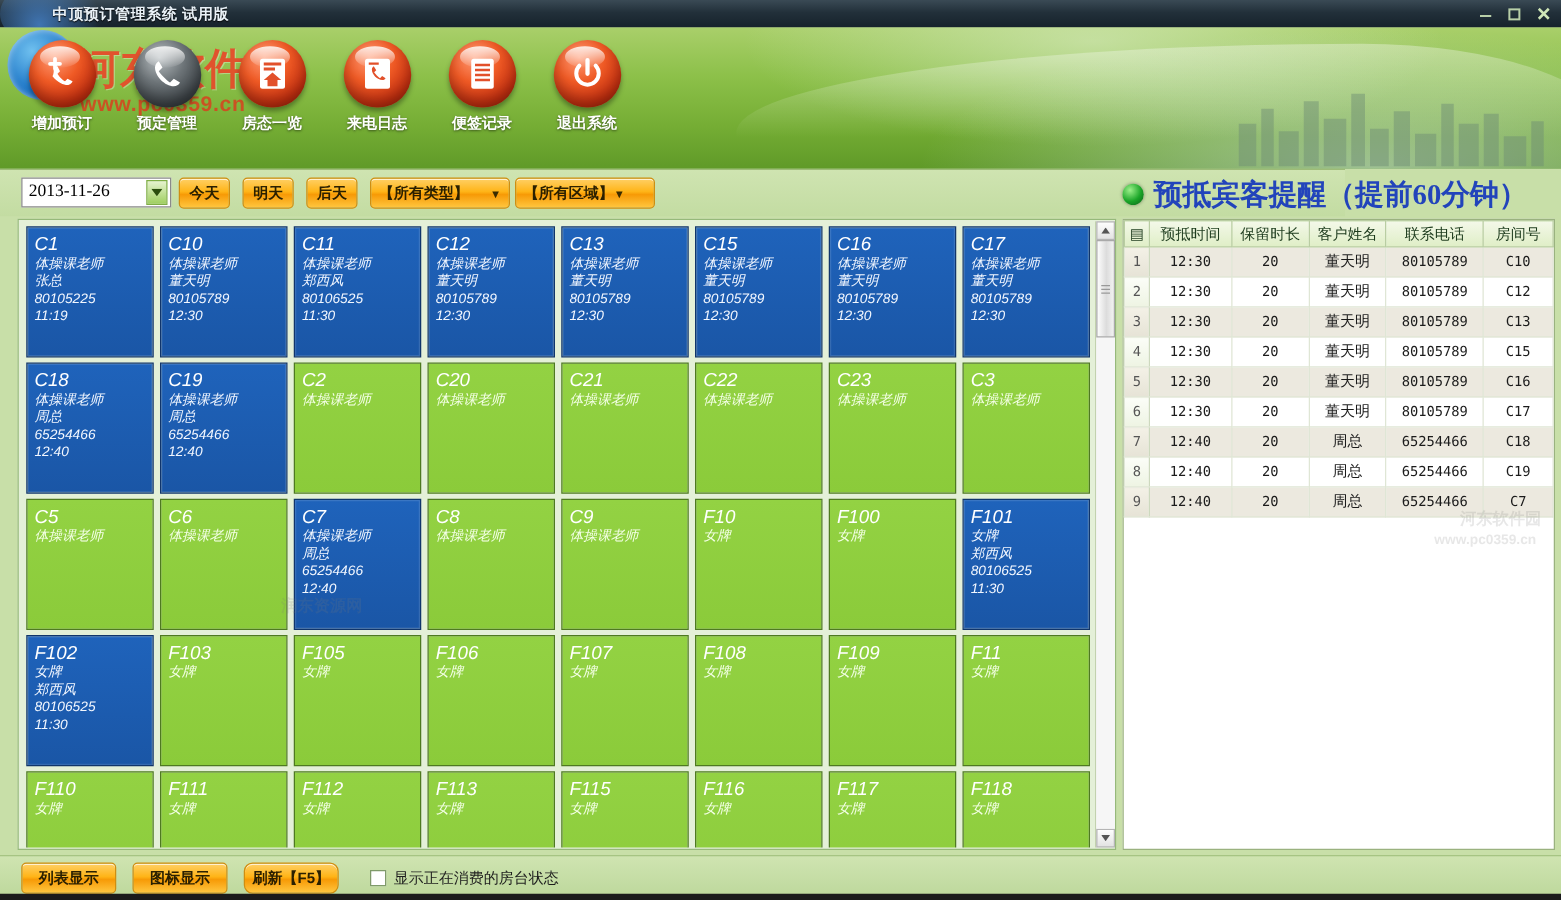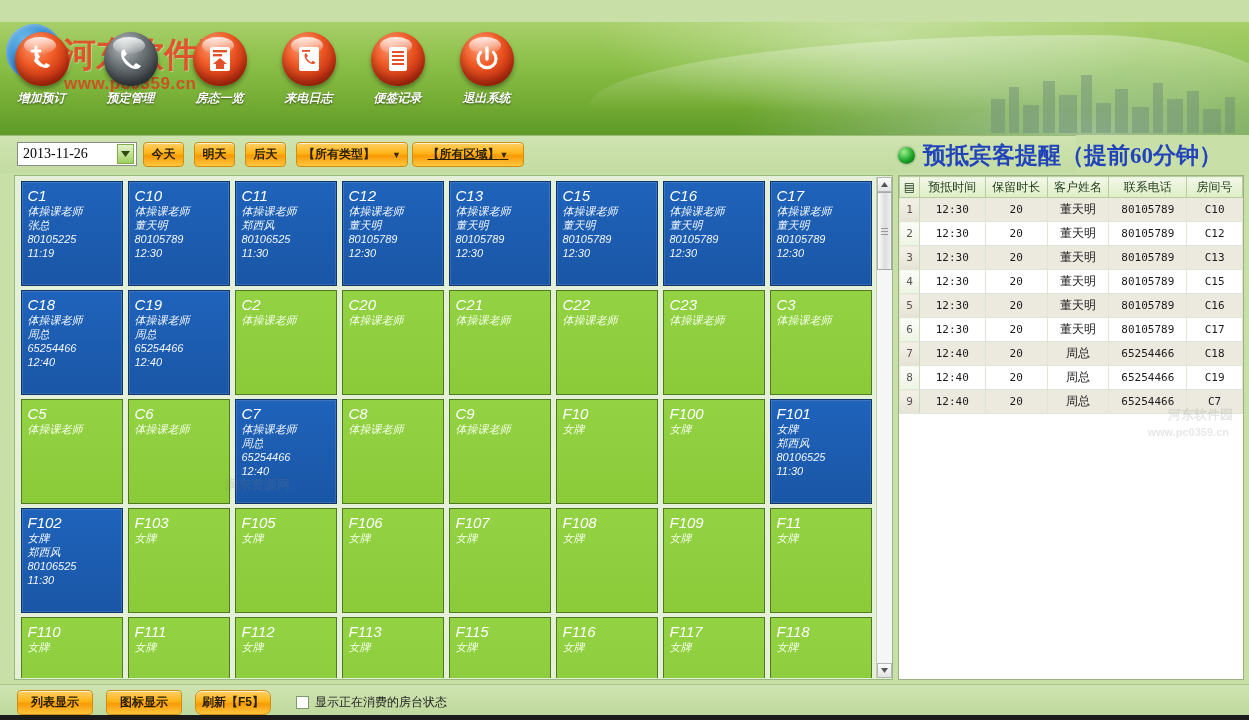--- a/index.html
+++ b/index.html
@@ -91,22 +91,22 @@
     text-shadow: 1px 1px 0 rgba(255,255,255,.35);
     opacity: .92; white-space: nowrap;
   }
   #wm-url {
     position: absolute; left: 64px; top: 52px;
     font-size: 17px; font-weight: bold; color: #d8421f;
     opacity: .85; letter-spacing: .5px; white-space: nowrap;
   }
 
   .tb-items {
-    position: absolute; left: 2px; top: 10px;
-    display: flex; gap: 10px; font-style: italic;
+    position: absolute; left: 10px; top: 10px;
+    display: flex; gap: 5px;
   }
   .tb-item {
     width: 79px; display: flex; flex-direction: column; align-items: center;
     cursor: pointer;
   }
   .tb-icon {
     width: 54px; height: 54px; border-radius: 50% 50% 48% 48%/ 52% 52% 48% 48%;
     background: radial-gradient(circle at 38% 26%, #ff9a74 0%, #ef5a25 38%, #c42f10 72%, #8e1f08 100%);
     box-shadow: 0 3px 4px rgba(0,0,0,.35), inset 0 -6px 10px rgba(0,0,0,.25);
     position: relative;
@@ -154,21 +154,21 @@
     border: 1px solid #cf8e11; border-radius: 4px;
     color: #2b2000; font-size: 12px; font-weight: bold;
     display: flex; align-items: center; justify-content: center;
     box-shadow: inset 0 1px 0 rgba(255,255,255,.7);
     cursor: pointer; white-space: nowrap;
   }
   #btn-today  { left: 143px; width: 41px; }
   #btn-tomo   { left: 194px; width: 41px; }
   #btn-after  { left: 245px; width: 41px; }
   #sel-type   { left: 296px; width: 112px; padding: 0 6px; justify-content: space-between; }
-  #sel-area   { left: 412px; width: 112px; padding: 0 6px; justify-content: center; text-decoration: underline; }
+  #sel-area   { left: 412px; width: 112px; padding: 0 6px; justify-content: flex-start; }
   .caret { font-size: 9px; color: #3a2b00; }
 
   
   #alert-head {
     position: absolute; left: 898px; top: 140px; width: 351px; height: 30px;
     display: flex; align-items: center;
   }
   #alert-dot {
     width: 17px; height: 17px; border-radius: 50%;
     background: radial-gradient(circle at 35% 30%, #9cf08a, #1aa528 55%, #0a5d16 100%);
@@ -321,20 +321,41 @@
   #bottom-edge {
     position: absolute; left: 0; top: 715px; width: 1249px; height: 5px;
     background: #1b1b1b;
   }
 </style>
 </head>
 <body>
 
 <div id="app">
 
+  <div id="titlebar">
+    <div class="tb-glow"></div>
+    <div id="title-text">中顶预订管理系统  试用版</div>
+    <div class="win-btns">
+      <div class="win-btn">
+        <svg width="11" height="11" viewBox="0 0 11 11">
+            <rect x="1" y="6" width="9" height="1.6" fill="#b8cfa8"></rect>
+          </svg>
+      </div>
+      <div class="win-btn">
+        <svg width="11" height="11" viewBox="0 0 11 11">
+            <rect x="1.5" y="1.5" width="8" height="8" fill="none" stroke="#b8cfa8" stroke-width="1.6"></rect>
+          </svg>
+      </div>
+      <div class="win-btn">
+        <svg width="12" height="12" viewBox="0 0 12 12">
+            <path d="M2 2 L10 10 M10 2 L2 10" stroke="#cfe6b8" stroke-width="2" fill="none"></path>
+          </svg>
+      </div>
+    </div>
+  </div>
 
   <div id="banner">
     <div class="hill"></div>
     <div class="skyline">
       <i style="left:4px;width:14px;height:34px"></i>
       <i style="left:22px;width:10px;height:46px"></i>
       <i style="left:36px;width:16px;height:28px"></i>
       <i style="left:56px;width:12px;height:52px"></i>
       <i style="left:72px;width:18px;height:38px"></i>
       <i style="left:94px;width:11px;height:58px"></i>

